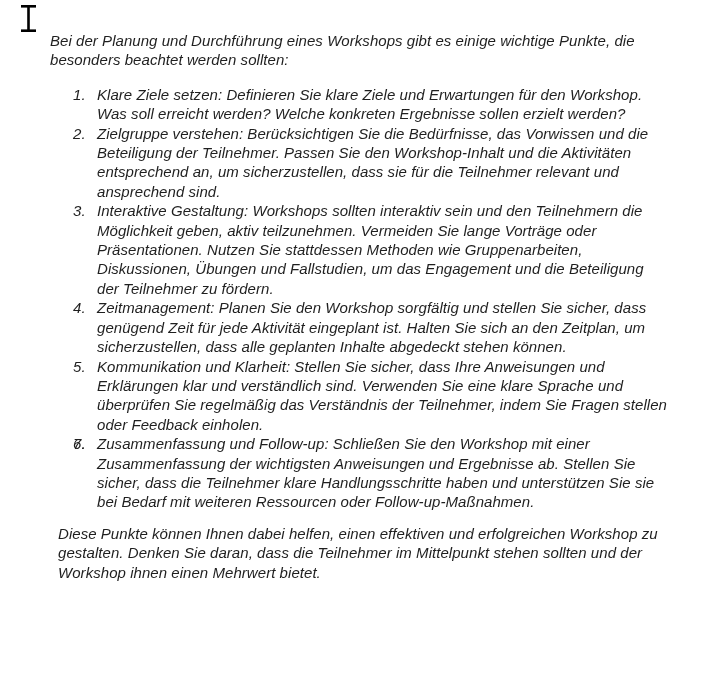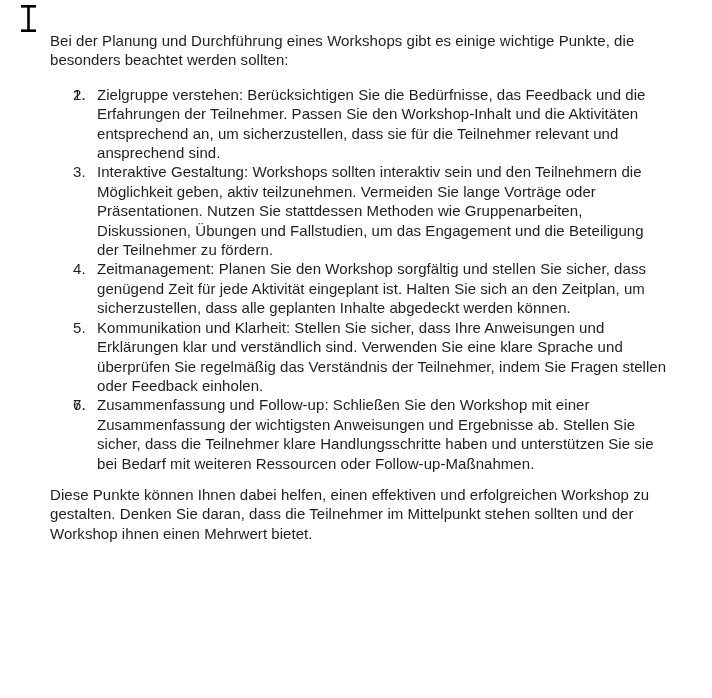--- a/index.html
+++ b/index.html
@@ -23,20 +23,21 @@
     height: 27px;
   }
   .content {
     position: absolute;
     left: 50px;
     top: 31px;
     width: 618px;
     font-size: 15px;
     line-height: 19.4px;
     letter-spacing: 0.05px;
+    font-style: italic;
   }
   .intro-paragraph {
     margin: 0 0 15px 0;
   }
   .points-list {
     list-style: none;
     margin: 0 0 12px 0;
     padding: 0;
   }
   .list-item {
@@ -44,53 +45,54 @@
     padding-left: 47px;
   }
   .list-item .num {
     position: absolute;
     left: 23px;
     top: 0;
     width: 20px;
     text-align: left;
   }
   .outro-paragraph {
-    margin: 0;
+    margin: 8px;
   }
 </style>
 </head>
 <body>
 
 <div>
 
   <svg class="cursor-icon" viewBox="0 0 17 27" aria-hidden="true">
     <rect x="1" y="0" width="15" height="2.6" fill="#000000"></rect>
     <rect x="7.2" y="0" width="2.6" height="27" fill="#000000"></rect>
     <rect x="1" y="24.4" width="15" height="2.6" fill="#000000"></rect>
   </svg>
 
   <div class="content">
 
     <p class="intro-paragraph">Bei der Planung und Durchführung eines Workshops gibt es einige wichtige Punkte, die besonders beachtet werden sollten:</p>
 
     <ol class="points-list">
       <li class="list-item">
         <span class="num">1.</span>
+        <span class="txt">Klare Ziele setzen: Definieren Sie klare Ziele und Erwartungen für den Workshop. Was soll erreicht werden? Welche konkreten Ergebnisse sollen erzielt werden?</span>
       </li>
       <li class="list-item">
         <span class="num">2.</span>
-        <span class="txt">Zielgruppe verstehen: Berücksichtigen Sie die Bedürfnisse, das Feedback und die Erfahrungen der Teilnehmer. Passen Sie den Workshop-Inhalt und die Aktivitäten entsprechend an, um sicherzustellen, dass sie für die Teilnehmer relevant und ansprechend sind.</span>
+        <span class="txt">Zielgruppe verstehen: Berücksichtigen Sie die Bedürfnisse, das Vorwissen und die Beteiligung der Teilnehmer. Passen Sie den Workshop-Inhalt und die Aktivitäten entsprechend an, um sicherzustellen, dass sie für die Teilnehmer relevant und ansprechend sind.</span>
       </li>
       <li class="list-item">
         <span class="num">3.</span>
         <span class="txt">Interaktive Gestaltung: Workshops sollten interaktiv sein und den Teilnehmern die Möglichkeit geben, aktiv teilzunehmen. Vermeiden Sie lange Vorträge oder Präsentationen. Nutzen Sie stattdessen Methoden wie Gruppenarbeiten, Diskussionen, Übungen und Fallstudien, um das Engagement und die Beteiligung der Teilnehmer zu fördern.</span>
       </li>
       <li class="list-item">
         <span class="num">4.</span>
-        <span class="txt">Zeitmanagement: Planen Sie den Workshop sorgfältig und stellen Sie sicher, dass genügend Zeit für jede Aktivität eingeplant ist. Halten Sie sich an den Zeitplan, um sicherzustellen, dass alle geplanten Inhalte abgedeckt werden können.</span>
+        <span class="txt">Zeitmanagement: Planen Sie den Workshop sorgfältig und stellen Sie sicher, dass genügend Zeit für jede Aktivität eingeplant ist. Halten Sie sich an den Zeitplan, um sicherzustellen, dass alle geplanten Inhalte abgedeckt stehen können.</span>
       </li>
       <li class="list-item">
         <span class="num">5.</span>
         <span class="txt">Kommunikation und Klarheit: Stellen Sie sicher, dass Ihre Anweisungen und Erklärungen klar und verständlich sind. Verwenden Sie eine klare Sprache und überprüfen Sie regelmäßig das Verständnis der Teilnehmer, indem Sie Fragen stellen oder Feedback einholen.</span>
       </li>
       <li class="list-item">
         <span class="num">6.</span>
       </li>
       <li class="list-item">
         <span class="num">7.</span>

